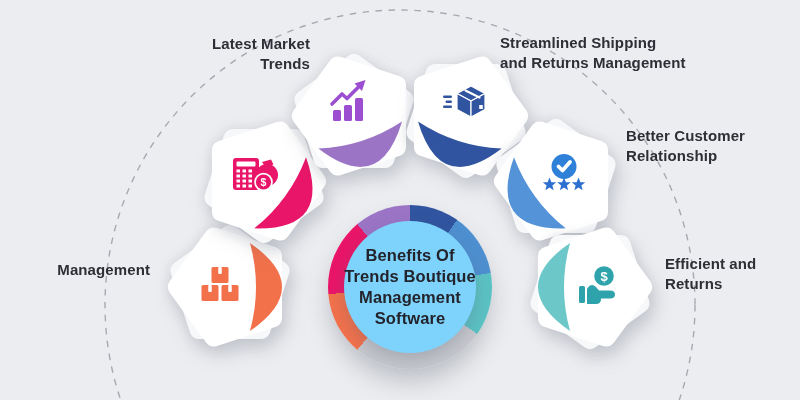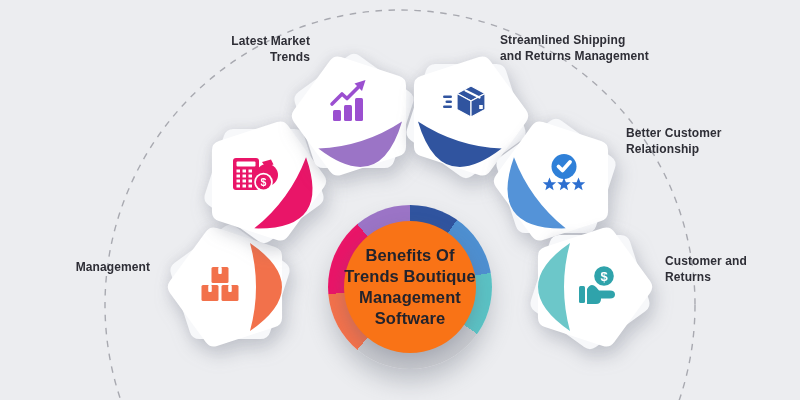--- a/index.html
+++ b/index.html
@@ -9,32 +9,32 @@
     font-family:"Liberation Sans","DejaVu Sans",sans-serif;
   }
   .dashed-ring{position:absolute;left:0;top:0;z-index:0;}
   .benefit-item{position:absolute;width:160px;height:160px;z-index:2;}
   .benefit-item > svg.pent{
     position:absolute;left:0;top:0;
     filter:drop-shadow(4px 9px 9px rgba(95,100,120,0.28)) drop-shadow(-2px -2px 4px rgba(120,120,140,0.10));
   }
   .icon-svg{position:absolute;width:52px;height:52px;z-index:3;}
   .label{
-    position:absolute;z-index:4;font-size:12px;line-height:1.3;
+    position:absolute;z-index:4;font-size:15px;line-height:1.3;
     color:#2E2E36;font-weight:bold;letter-spacing:0.1px;
   }
   .label span{display:block;}
   .label.right{text-align:right;}
   .center-ring{
     position:absolute;left:328px;top:205px;width:164px;height:164px;border-radius:50%;
     z-index:2;box-shadow:0 14px 22px rgba(100,105,120,0.30);
   }
   .center-circle{
     position:absolute;left:344px;top:221px;width:132px;height:132px;border-radius:50%;
-    background:#f97316;z-index:3;display:flex;align-items:center;justify-content:center;
+    background:#7dd3fc;z-index:3;display:flex;align-items:center;justify-content:center;
     box-shadow:0 7px 16px rgba(90,95,115,0.28);
   }
   .center-title{
     text-align:center;font-weight:bold;font-size:16.5px;line-height:1.27;
     color:#23232C;letter-spacing:0.1px;
   }
   .center-title span{display:block;}
   svg text{font-family:"Liberation Sans","DejaVu Sans",sans-serif;font-weight:bold;}
 </style>
 </head>
@@ -214,17 +214,17 @@
   </div>
   <div class="label" style="left:500px;top:33px">
     <span>Streamlined Shipping</span>
       <span>and Returns Management</span>
   </div>
   <div class="label" style="left:626px;top:126px">
     <span>Better Customer</span>
       <span>Relationship</span>
   </div>
   <div class="label" style="left:665px;top:254px">
-    <span>Customer and</span>
+    <span>Efficient and</span>
       <span>Returns</span>
   </div>
 
 </div>
 
 </body></html>

